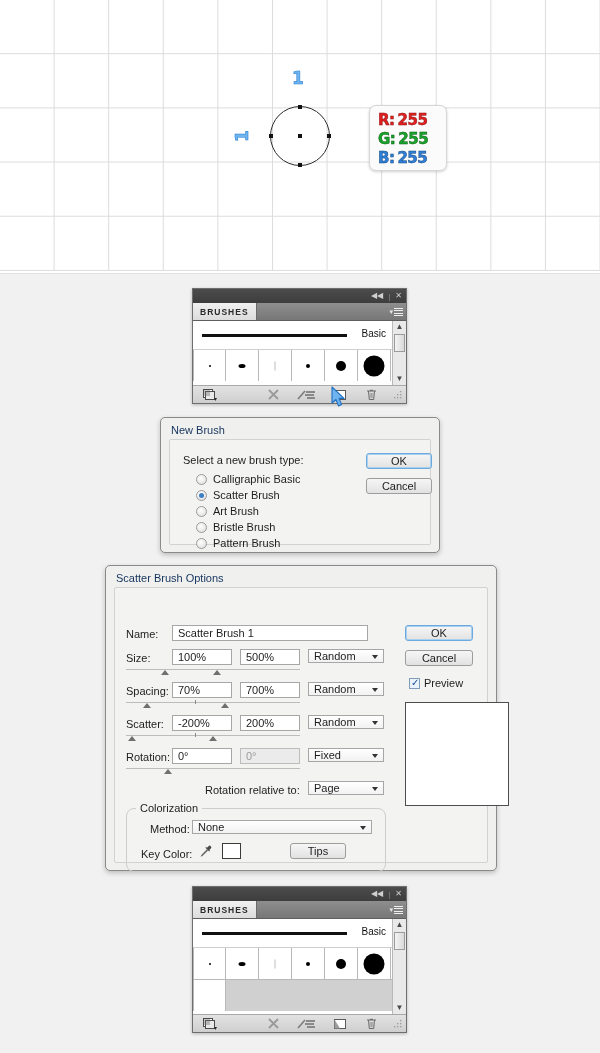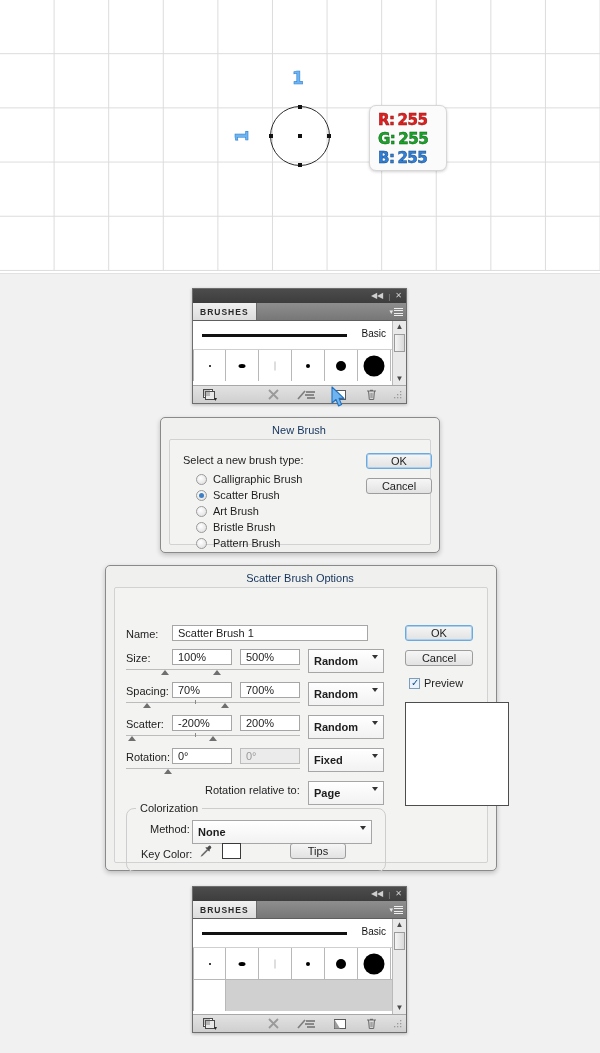--- a/index.html
+++ b/index.html
@@ -163,21 +163,21 @@
   
   .dialog{
     position:absolute;
     background:#f0f0ef;
     border:1px solid #8a8a8a;
     border-radius:5px;
     box-shadow:0 2px 5px rgba(0,0,0,.22);
     box-sizing:border-box;
   }
   .dialog-title{
-    font-size:11px; color:#14335c; padding:6px 12px 0 10px;text-align:center;
+    font-size:11px; color:#14335c; padding:6px 12px 0 10px;
   }
   .dialog-inner{
     position:absolute; left:8px; right:8px; top:21px; bottom:7px;
     border:1px solid #d2d2d2; background:#f3f3f2; border-radius:2px;
     box-sizing:border-box;
   }
   .lbl{ font-size:11px; color:#1d1d1d; }
 
   .radio-row{ display:flex; align-items:center; gap:6px; margin-bottom:4px; }
   .radio{
@@ -204,24 +204,24 @@
   }
 
   .field{
     height:16px; background:#fff; border:1px solid #a6a6a6;
     box-sizing:border-box; display:flex; align-items:center;
     padding-left:5px; font-size:11px; color:#1d1d1d;
   }
   .field.disabled{ background:#ebebeb; color:#9a9a9a; border-color:#bdbdbd; }
 
   .combo{
-    height:24px; background:linear-gradient(to bottom,#ffffff,#f2f2f2);
+    height:14px; background:linear-gradient(to bottom,#ffffff,#f2f2f2);
     border:1px solid #a6a6a6; box-sizing:border-box;
     display:flex; align-items:center; padding-left:5px;
-    font-size:11px; color:#1d1d1d; position:relative;font-weight:bold;
+    font-size:11px; color:#1d1d1d; position:relative;
   }
   .combo .caret{
     position:absolute; right:5px; top:5px;
     width:0;height:0;border-left:3.5px solid transparent;border-right:3.5px solid transparent;
     border-top:4px solid #333;
   }
 
   .track{ position:absolute; height:1px; background:#bcbcbc; }
   .thumb{
     position:absolute; width:0;height:0;
@@ -385,21 +385,21 @@
 
   <div class="dialog-title">New Brush</div>
 
   <div class="dialog-inner">
 
     <div class="lbl" style="position:absolute; left:13px; top:14px;">Select a new brush type:</div>
 
     <div style="position:absolute; left:26px; top:33px;">
       <div class="radio-row">
         <span class="radio"></span>
-        <span class="lbl">Calligraphic Brush</span>
+        <span class="lbl">Calligraphic Basic</span>
       </div>
       <div class="radio-row">
         <span class="radio on"></span>
         <span class="lbl">Scatter Brush</span>
       </div>
       <div class="radio-row">
         <span class="radio"></span>
         <span class="lbl">Art Brush</span>
       </div>
       <div class="radio-row">

